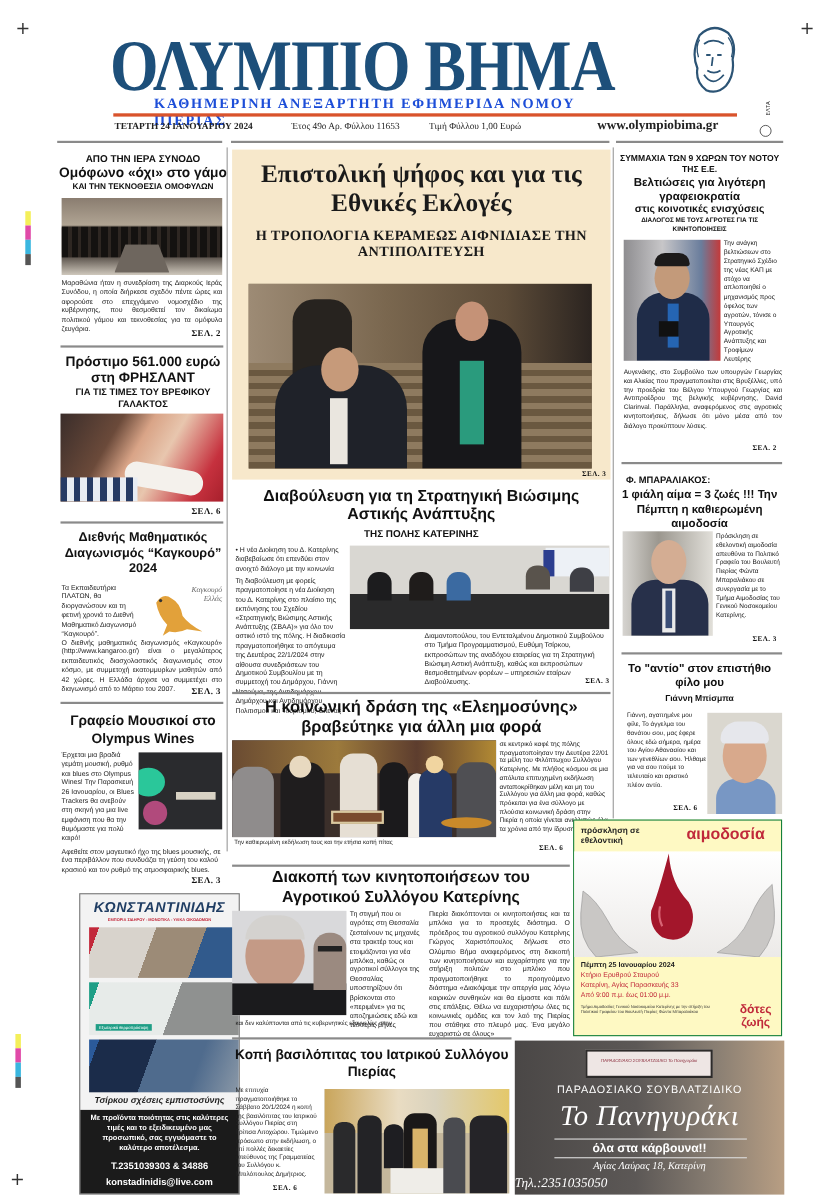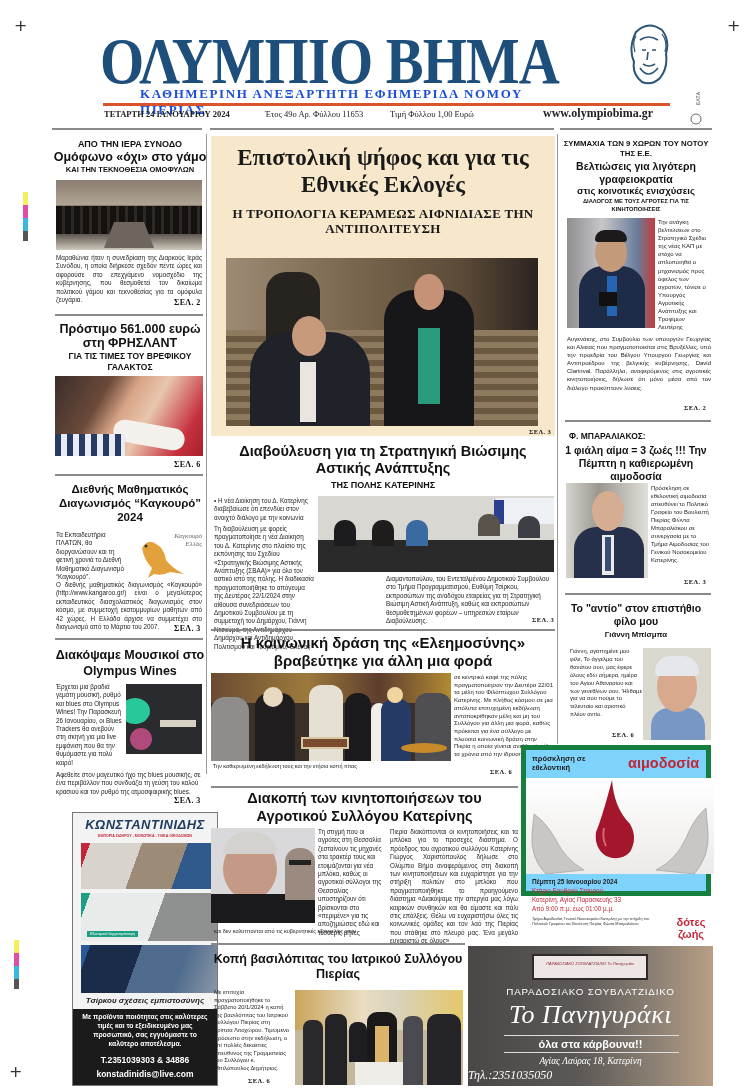--- a/index.html
+++ b/index.html
@@ -112,21 +112,21 @@
     </svg>
     <div style="position:absolute;right:0;top:2px;font-family:'Liberation Serif',serif;font-style:italic;font-size:7px;color:#666;width:32px;text-align:right;line-height:8px;">Καγκουρό Ελλάς</div>
   </div>
   <p class="abs body-txt" style="left:56px;top:581px;width:146px;">Ο διεθνής μαθηματικός διαγωνισμός «Καγκουρό» (http://www.kangaroo.gr/) είναι ο μεγαλύτερος εκπαιδευτικός διασχολαστικός διαγωνισμός στον κόσμο, με συμμετοχή εκατομμυρίων μαθητών από 42 χώρες. Η Ελλάδα άρχισε να συμμετέχει στο διαγωνισμό από το Μάρτιο του 2007.</p>
   <div class="sel" style="left:174px;top:624px;">ΣΕΛ. 3</div>
 </section>
 
 <div class="rule-h" style="left:55px;top:638px;width:148px;"></div>
 
 <section>
-  <div class="abs hl" style="left:52px;top:647px;width:156px;font-size:12.5px;line-height:16px;">Διακόψαμε Μουσικοί στο Olympus Wines</div>
+  <div class="abs hl" style="left:52px;top:647px;width:156px;font-size:12.5px;line-height:16px;">Γραφείο Μουσικοί στο Olympus Wines</div>
   <p class="abs body-txt" style="left:56px;top:683px;width:68px;text-align:left;">Έρχεται μια βραδιά γεμάτη μουσική, ρυθμό και blues στο Olympus Wines! Την Παρασκευή 26 Ιανουαρίου, οι Blues Trackers θα ανεβούν στη σκηνή για μια live εμφάνιση που θα την θυμόμαστε για πολύ καιρό!</p>
   <div class="photo" style="left:126px;top:684px;width:76px;height:70px;background:#2a2b2e;">
     <div style="position:absolute;left:-6px;top:14px;width:30px;height:26px;border-radius:50%;background:#2ac79a;"></div>
     <div style="position:absolute;left:4px;top:44px;width:22px;height:22px;border-radius:50%;background:#b14a7c;"></div>
     <div style="position:absolute;left:34px;top:36px;width:36px;height:7px;background:#d8d2c4;"></div>
   </div>
   <p class="abs body-txt" style="left:56px;top:771px;width:146px;text-align:left;">Αφεθείτε στον μαγευτικό ήχο της blues μουσικής, σε ένα περιβάλλον που συνδυάζει τη γεύση του καλού κρασιού και τον ρυθμό της ατμοσφαιρικής blues.</p>
   <div class="sel" style="left:174px;top:796px;">ΣΕΛ. 3</div>
 </section>
 
@@ -283,21 +283,21 @@
   <div class="abs kicker" style="left:561px;top:631px;width:150px;font-size:7.8px;">Γιάννη Μπίσμπα</div>
   <p class="abs body-txt" style="left:570px;top:648px;width:72px;text-align:left;font-size:5.8px;line-height:7.9px;">Γιάννη, αγαπημένε μου φίλε, Το άγγελμα του θανάτου σου, μας έφερε όλους εδώ σήμερα, ημέρα του Αγίου Αθανασίου και των γενεθλίων σου. Ήλθαμε για να σου πούμε το τελευταίο και αριστικό πλέον αντίο.</p>
   <div class="sel" style="left:612px;top:731px;font-size:6.5px;">ΣΕΛ. 6</div>
   <div class="photo" style="left:643px;top:648px;width:68px;height:92px;background:#dad7cf;">
     <div style="position:absolute;left:8px;top:60px;width:54px;height:32px;background:#7897c4;border-radius:18px 18px 0 0;"></div>
     <div style="position:absolute;left:14px;top:14px;width:40px;height:50px;background:#d8a98c;border-radius:50%;"></div>
     <div style="position:absolute;left:12px;top:8px;width:44px;height:20px;background:#e6e7ec;border-radius:22px 22px 6px 6px;"></div>
   </div>
 </section>
 
-<aside class="abs" style="left:521px;top:745px;width:190px;height:151px;border:5px solid #15803d;background:#7dd3fc;">
+<aside class="abs" style="left:521px;top:745px;width:190px;height:197px;border:1px solid #15803d;background:#fef9c3;">
   <div style="position:absolute;left:6px;top:4px;width:80px;font-weight:bold;font-size:7.5px;line-height:9px;color:#222;">πρόσκληση σε εθελοντική</div>
   <div style="position:absolute;left:102px;top:5px;font-weight:bold;font-size:14.5px;color:#c0283a;">αιμοδοσία</div>
   <div style="position:absolute;left:0;top:28px;width:188px;height:96px;background:linear-gradient(180deg,#fff,#eceae8);">
     <svg width="188" height="96" viewBox="0 0 188 96">
       <path d="M8 36 Q20 44 30 62 Q40 82 58 92 L20 96 Q4 80 6 56 Z" fill="#c9c7c5" stroke="#999" stroke-width="0.6"></path>
       <path d="M180 30 Q168 40 160 60 Q150 82 130 92 L168 96 Q184 78 182 54 Z" fill="#c9c7c5" stroke="#999" stroke-width="0.6"></path>
       <path d="M86 2 Q88 30 104 46 Q112 60 104 74 Q94 84 80 78 Q68 70 70 54 Q76 40 86 2 Z" fill="#a3162b"></path>
       <path d="M78 50 Q76 60 80 68" stroke="#d86474" stroke-width="2" fill="none"></path>
     </svg>
   </div>

